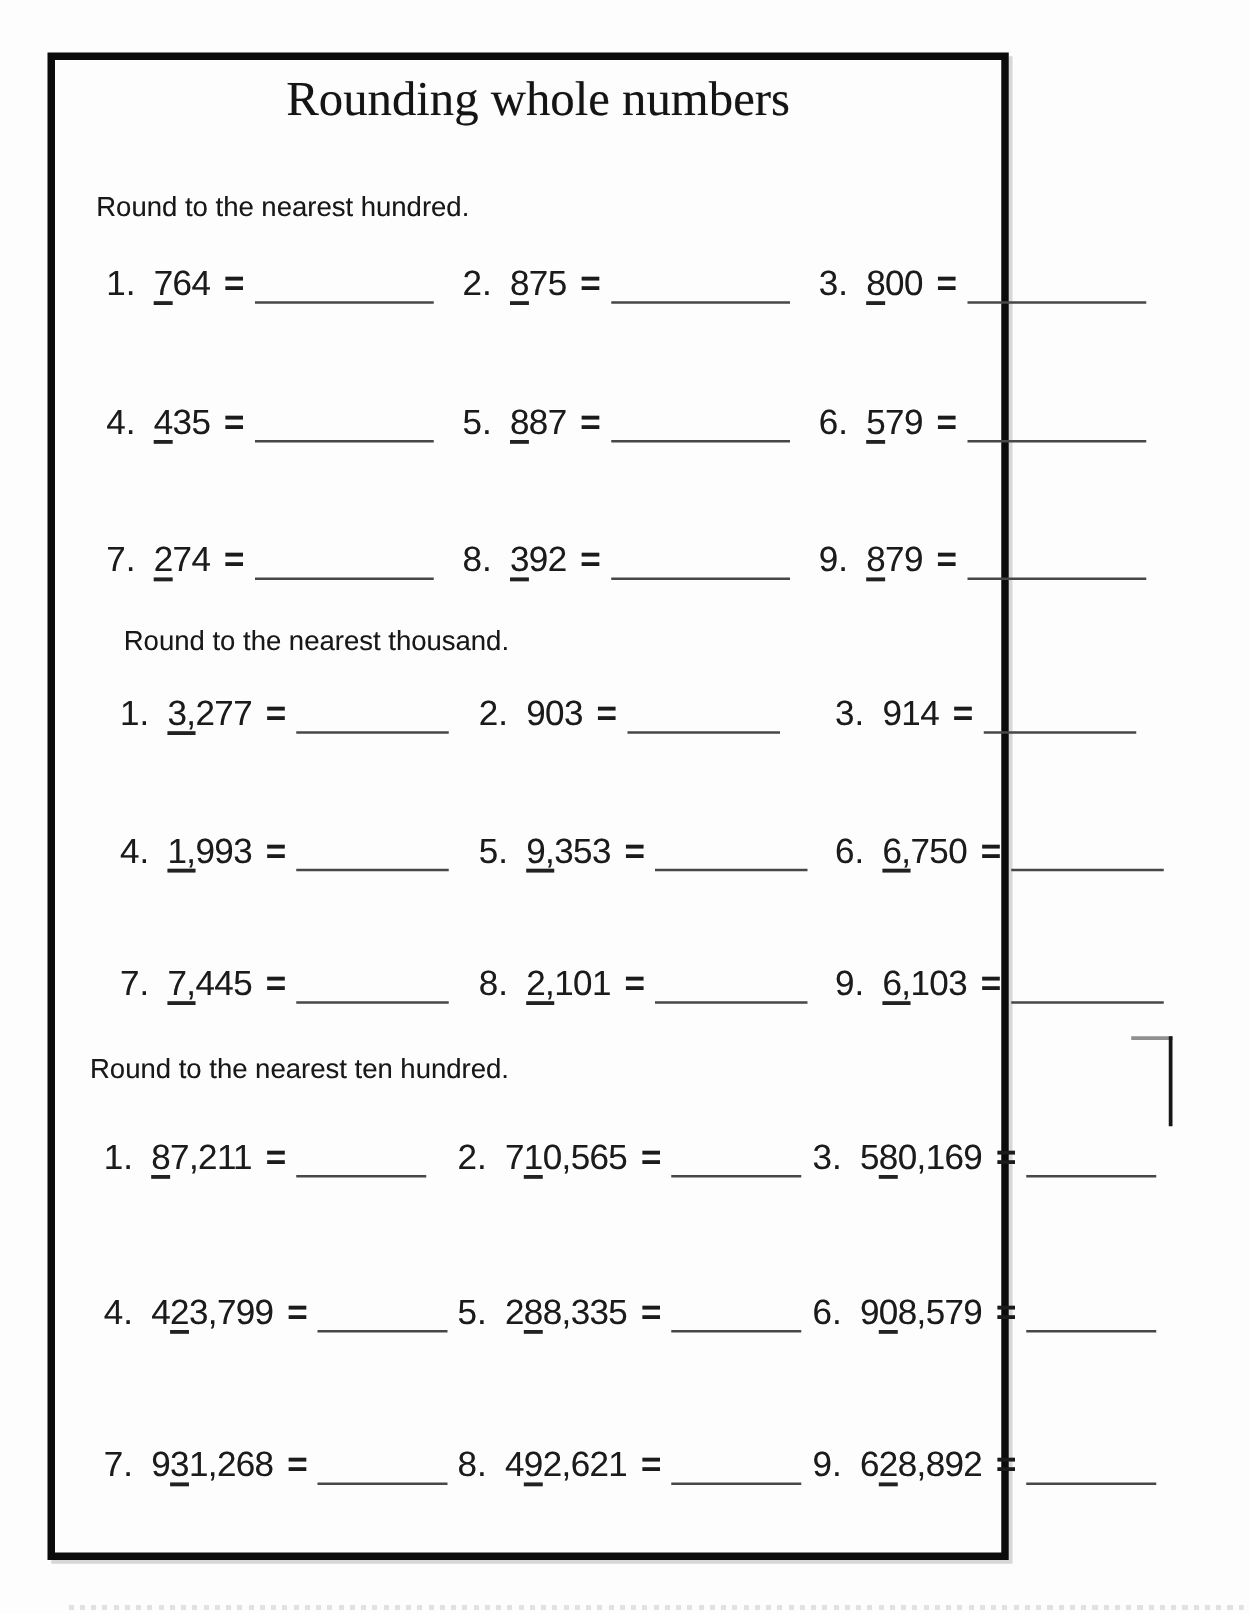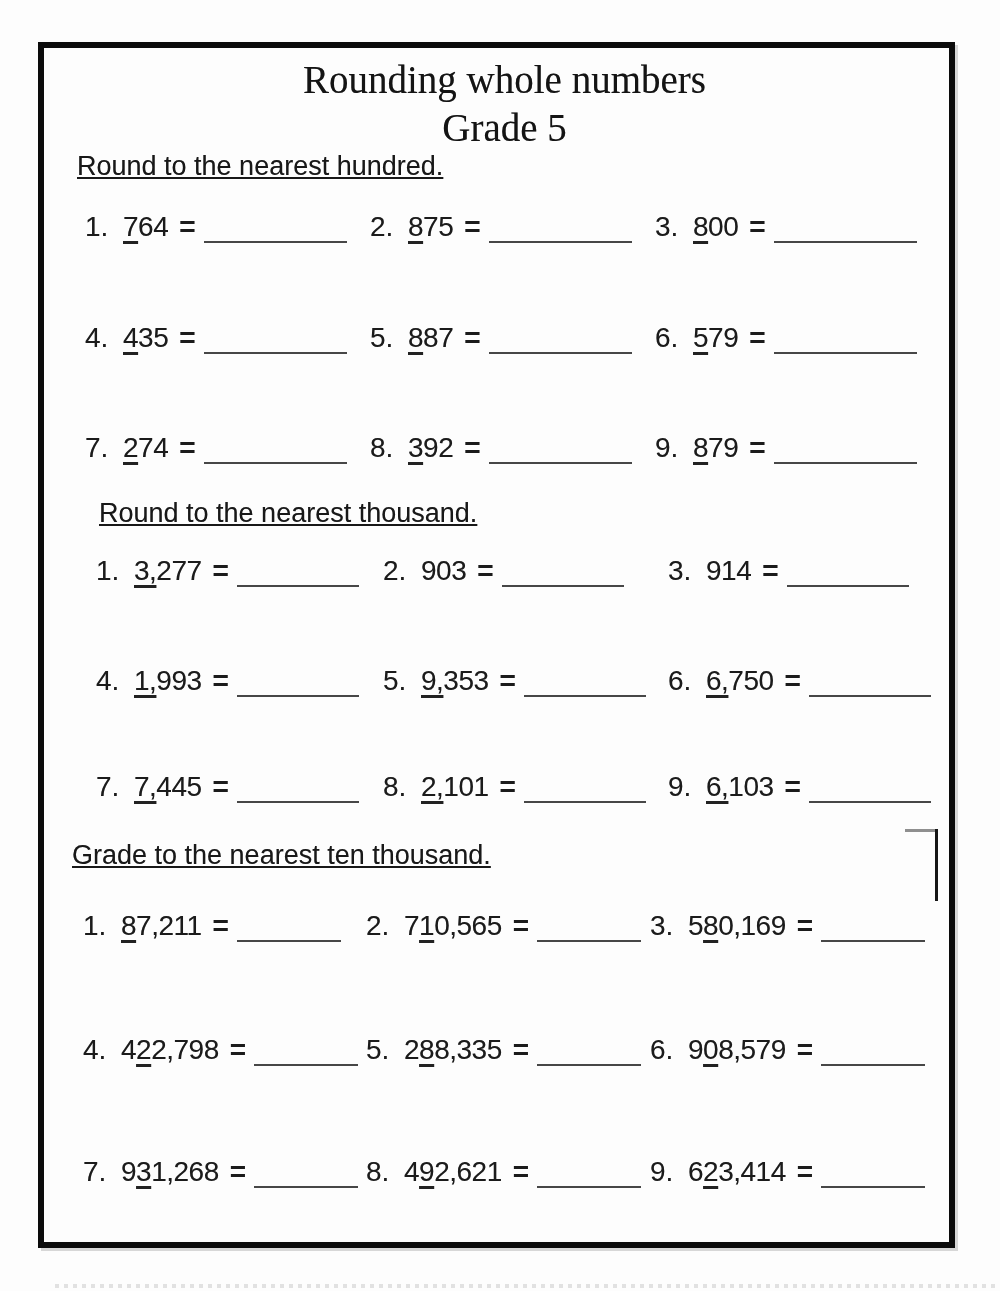--- a/index.html
+++ b/index.html
@@ -1,25 +1,25 @@
 <!DOCTYPE html>
 <html style="--ink: #1b1b1b; --border: #0b0b0b; --line: #474747;"><head>
 <meta charset="utf-8">
 <style>
   html,body{margin:0;padding:0;background:#fefefe;}
   .page{position:relative;width:1000px;height:1291px;background:#fdfdfd;overflow:hidden;
         font-family:"Liberation Sans","DejaVu Sans",sans-serif;color:var(--ink,#1b1b1b);}
-  .frame{position:absolute;left:38px;top:42px;width:917px;height:1206px;box-sizing:border-box;
+  .frame{position:absolute;left:38px;top:42px;width:769px;height:1206px;box-sizing:border-box;
          border:6px solid var(--border,#0b0b0b);background:#fdfdfd;
          box-shadow:3px 3px 0 rgba(120,120,120,.28);}
   .title{position:absolute;top:8px;left:0;right:0;text-align:center;transform:translateX(8px);
          font-family:"Liberation Serif","DejaVu Serif",serif;font-size:39px;line-height:48px;
          color:#141414;text-shadow:0 0 .6px rgba(20,20,20,.45);}
-  .instruction{position:absolute;font-size:27px;line-height:26px;color:#181818;
-               text-shadow:0 0 .5px rgba(20,20,20,.35);text-decoration:underline;}
+  .instruction{position:absolute;font-size:22px;line-height:26px;color:#181818;
+               text-shadow:0 0 .5px rgba(20,20,20,.35);}
   .i-s1{left:33px;top:105px;}
   .i-s2{left:55px;top:452px;}
   .i-s3{left:28px;top:794px;}
   .problem{position:absolute;display:flex;align-items:baseline;font-size:28px;line-height:30px;
            white-space:nowrap;text-shadow:0 0 .5px rgba(20,20,20,.35);}
   .pnum{display:inline-block;min-width:24px;margin-right:14px;}
   .pval{letter-spacing:-0.5px;}
   .pval .udig{text-decoration:underline;text-decoration-thickness:2.5px;text-underline-offset:5px;
               text-decoration-color:#222;}
   .peq{margin:0 8px 0 11px;font-weight:bold;}
@@ -33,21 +33,20 @@
   .bottom-noise{position:absolute;left:55px;top:1284px;width:940px;height:4px;opacity:.55;
     background:repeating-linear-gradient(90deg,rgba(110,110,110,.35) 0 4px,transparent 4px 9px);}
 </style>
 </head>
 <body>
 
 <div class="page">
   <div class="frame">
     <div class="title">
       <div>Rounding whole numbers</div>
-      <div>Grade 5</div>
     </div>
 
     <div class="instruction i-s1">Round to the nearest hundred.</div>
     <div class="sec s0" id="sec0">
         <div class="problem" style="left: 41px; top: 164px;">
           <span class="pnum">1.</span>
           <span class="pval"><span class="udig">7</span><span>64</span></span>
           <span class="peq">=</span>
           <span class="blank"></span>
         </div>
@@ -152,21 +151,21 @@
           <span class="blank"></span>
         </div>
         <div class="problem" style="left: 624px; top: 724px;">
           <span class="pnum">9.</span>
           <span class="pval"><span class="udig">6,</span><span>103</span></span>
           <span class="peq">=</span>
           <span class="blank"></span>
         </div>
       </div>
 
-    <div class="instruction i-s3">Grade to the nearest ten thousand.</div>
+    <div class="instruction i-s3">Round to the nearest ten hundred.</div>
     <div class="sec s2" id="sec2">
         <div class="problem" style="left: 39px; top: 863px;">
           <span class="pnum">1.</span>
           <span class="pval"><span class="udig">8</span><span>7,211</span></span>
           <span class="peq">=</span>
           <span class="blank"></span>
         </div>
         <div class="problem" style="left: 322px; top: 863px;">
           <span class="pnum">2.</span>
           <span class="pval"><span>7</span><span class="udig">1</span><span>0,565</span></span>
@@ -174,21 +173,21 @@
           <span class="blank"></span>
         </div>
         <div class="problem" style="left: 606px; top: 863px;">
           <span class="pnum">3.</span>
           <span class="pval"><span>5</span><span class="udig">8</span><span>0,169</span></span>
           <span class="peq">=</span>
           <span class="blank"></span>
         </div>
         <div class="problem" style="left: 39px; top: 987px;">
           <span class="pnum">4.</span>
-          <span class="pval"><span>4</span><span class="udig">2</span><span>2,798</span></span>
+          <span class="pval"><span>4</span><span class="udig">2</span><span>3,799</span></span>
           <span class="peq">=</span>
           <span class="blank"></span>
         </div>
         <div class="problem" style="left: 322px; top: 987px;">
           <span class="pnum">5.</span>
           <span class="pval"><span>2</span><span class="udig">8</span><span>8,335</span></span>
           <span class="peq">=</span>
           <span class="blank"></span>
         </div>
         <div class="problem" style="left: 606px; top: 987px;">
@@ -204,21 +203,21 @@
           <span class="blank"></span>
         </div>
         <div class="problem" style="left: 322px; top: 1109px;">
           <span class="pnum">8.</span>
           <span class="pval"><span>4</span><span class="udig">9</span><span>2,621</span></span>
           <span class="peq">=</span>
           <span class="blank"></span>
         </div>
         <div class="problem" style="left: 606px; top: 1109px;">
           <span class="pnum">9.</span>
-          <span class="pval"><span>6</span><span class="udig">2</span><span>3,414</span></span>
+          <span class="pval"><span>6</span><span class="udig">2</span><span>8,892</span></span>
           <span class="peq">=</span>
           <span class="blank"></span>
         </div>
       </div>
 
     <div class="corner-h"></div>
     <div class="corner-v"></div>
   </div>
   <div class="bottom-noise"></div>
 </div>

